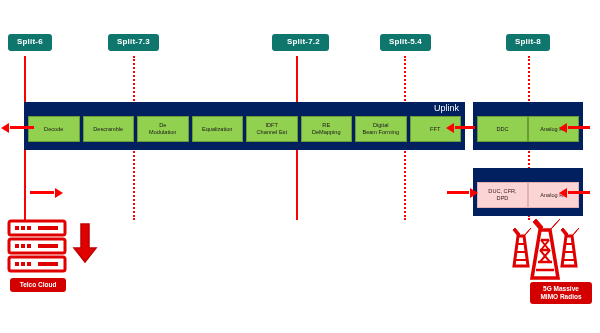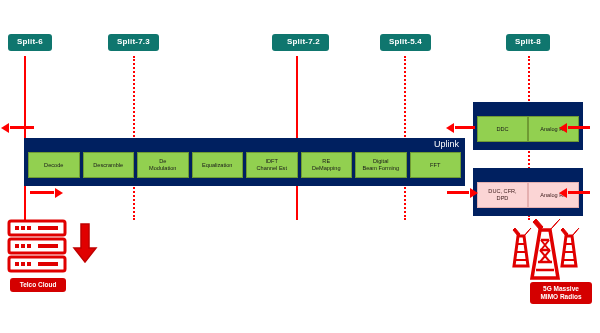--- a/index.html
+++ b/index.html
@@ -135,21 +135,21 @@
       <div class="split-line dashed" style="left: 133px; top: 56px; height: 164px;"></div>
       <div class="split-label" style="left: 108px; top: 34px;">Split-7.3</div>
       <div class="split-line" style="left: 296px; top: 56px; height: 164px;"></div>
       <div class="split-label" style="left: 272px; top: 34px; padding-left: 15px;">Split-7.2</div>
       <div class="split-line dashed" style="left: 404px; top: 56px; height: 164px;"></div>
       <div class="split-label" style="left: 380px; top: 34px;">Split-5.4</div>
       <div class="split-line dashed" style="left: 528px; top: 56px; height: 164px;"></div>
       <div class="split-label" style="left: 506px; top: 34px;">Split-8</div>
     </div>
 
-  <div class="panel" id="uplink-panel" style="left:24px; top:102px; width:441px; height:48px;margin-top:36px;">
+  <div class="panel" id="uplink-panel" style="left:24px; top:102px; width:441px; height:48px;">
     <div class="panel-title">Uplink</div>
     <div class="blocks" id="uplink-blocks">
         <div class="blk green">Decode</div>
         <div class="blk green">Descramble</div>
         <div class="blk green">De
 Modulation</div>
         <div class="blk green">Equalization</div>
         <div class="blk green">IDFT
 Channel Est</div>
         <div class="blk green">RE

